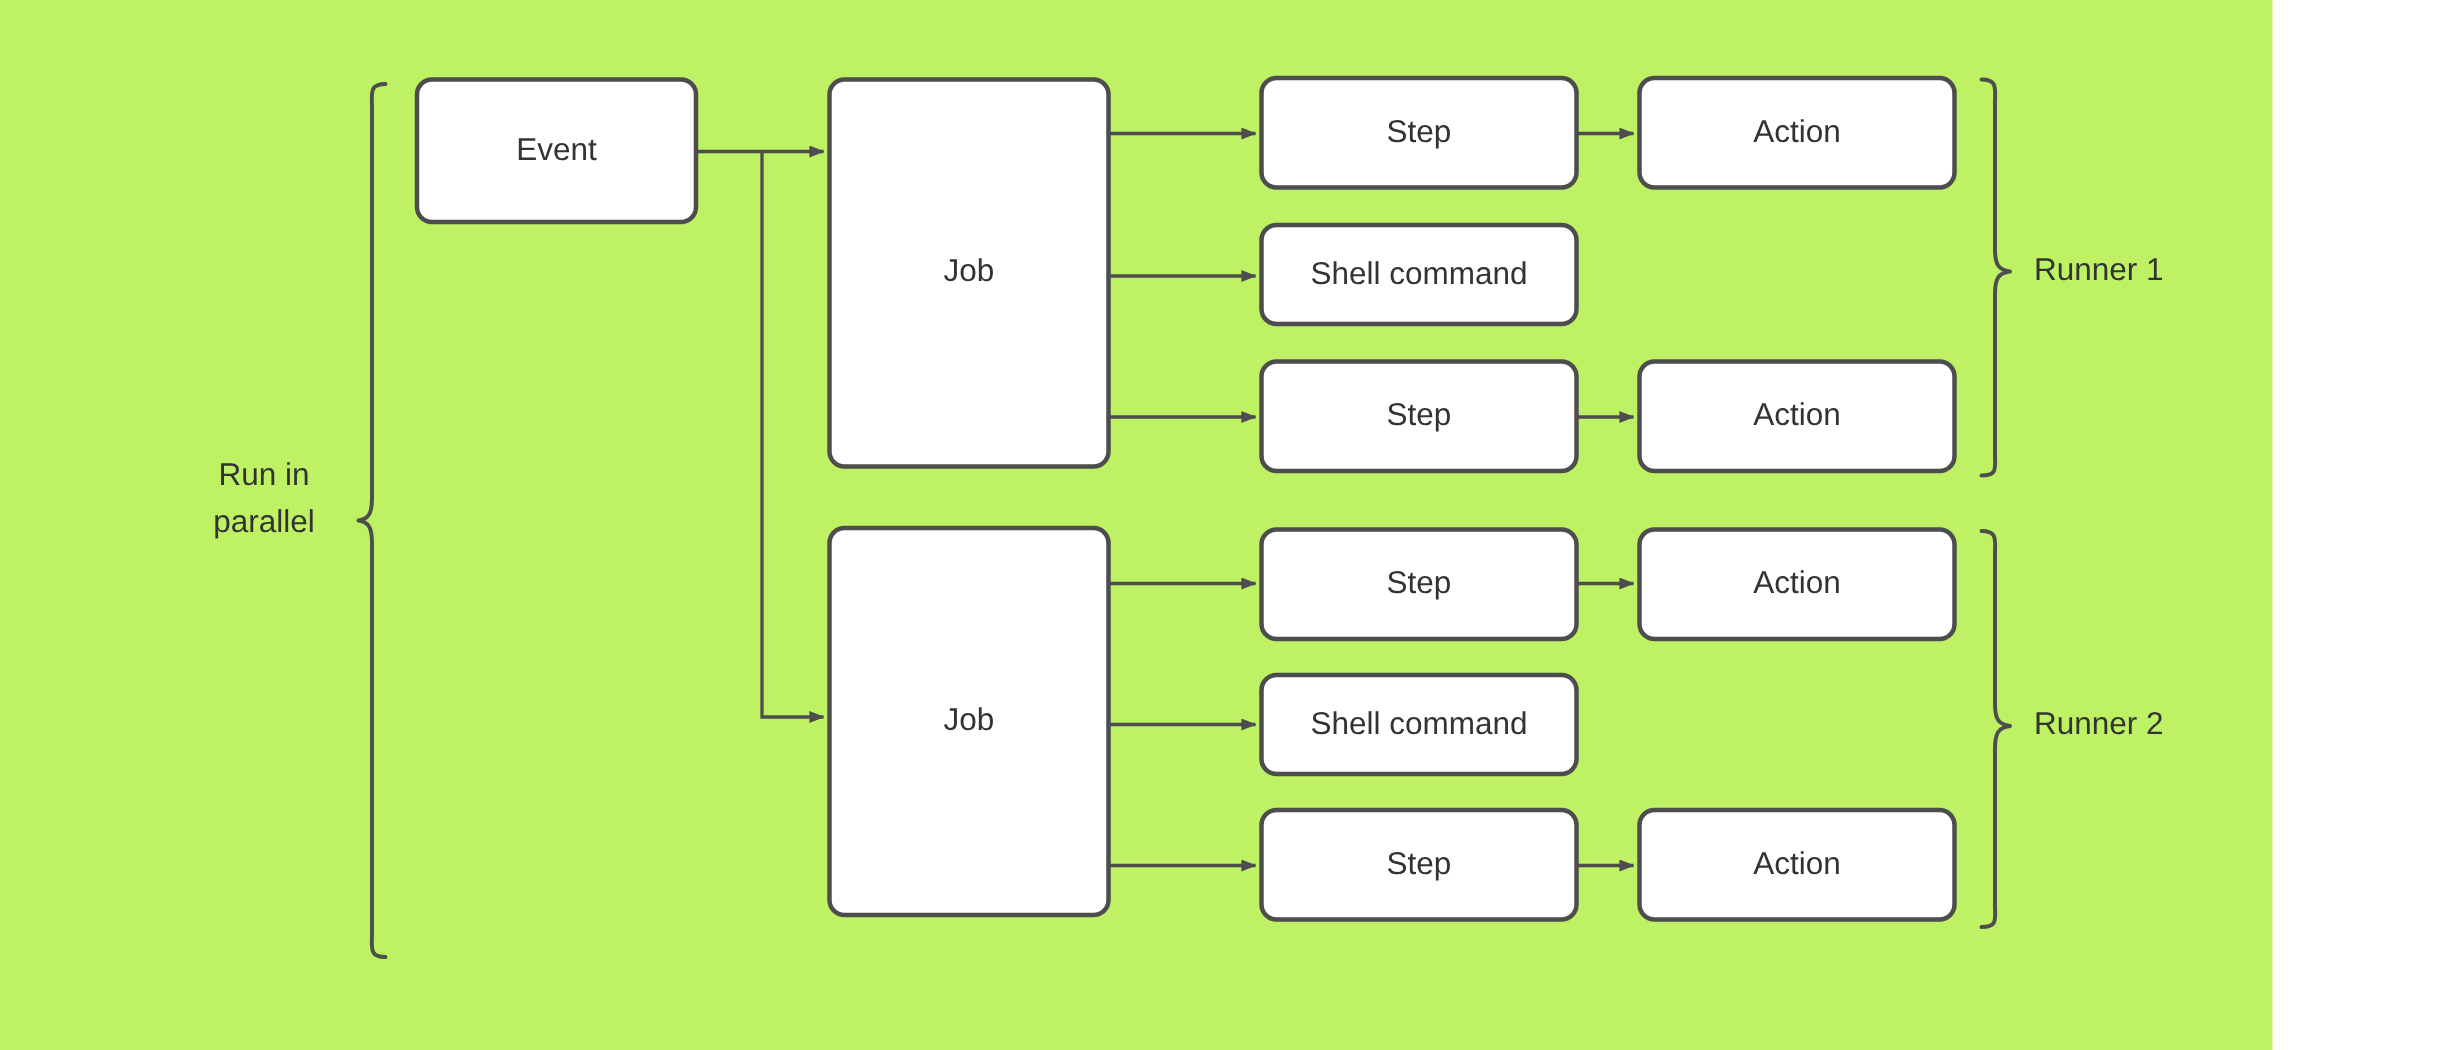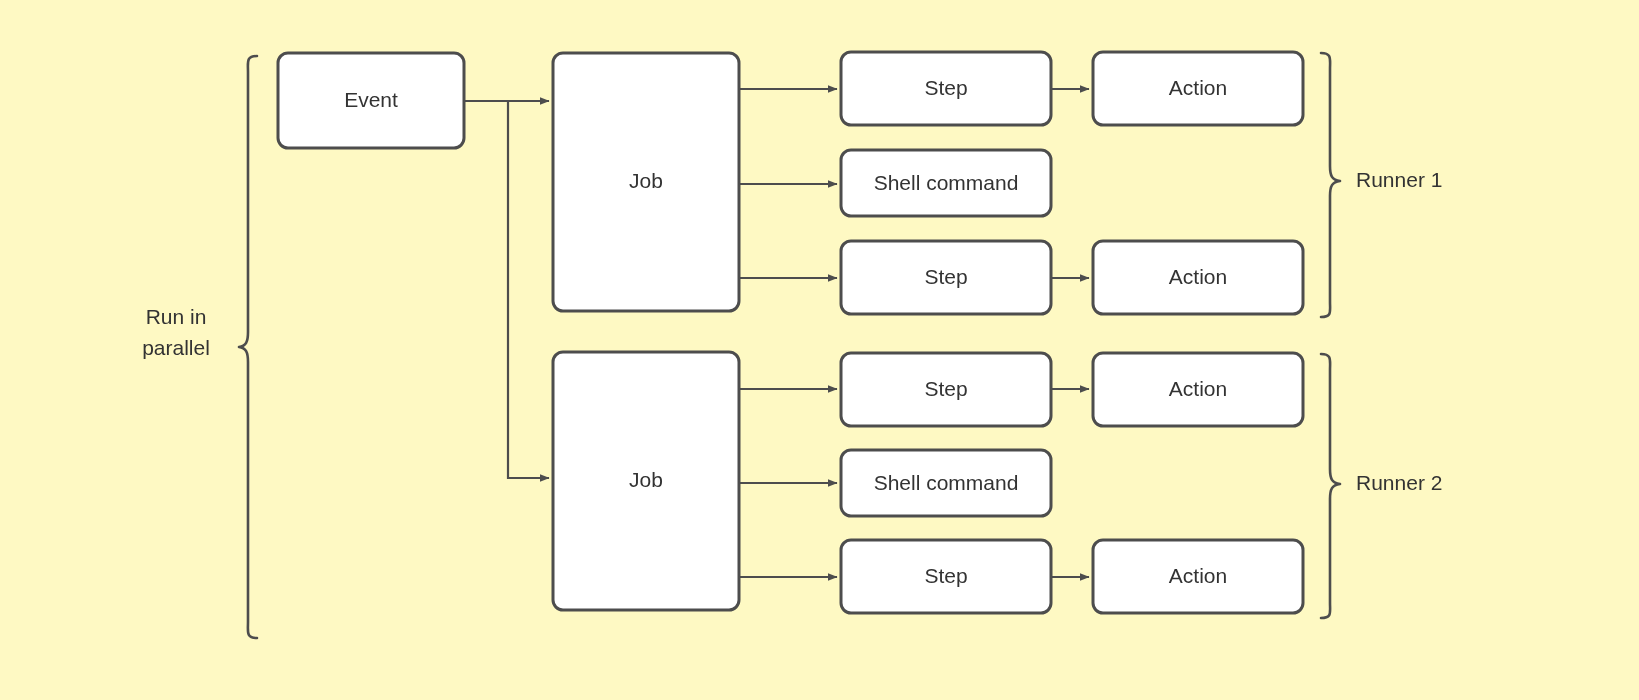--- a/index.html
+++ b/index.html
@@ -8,23 +8,23 @@
     background: #ffffff;
   }
   body {
     width: 1639px;
     height: 700px;
     overflow: hidden;
     font-family: "Liberation Sans", sans-serif;
   }
   #canvas {
     position: relative;
-    width: 1639px;
+    width: 1515px;
     height: 700px;
-    background: #fef9c3;
+    background: #bef264;
   }
   svg.diagram {
     position: absolute;
     top: 0;
     left: 0;
     width: 1639px;
     height: 700px;
   }
   .node-rect {
     fill: #ffffff;

